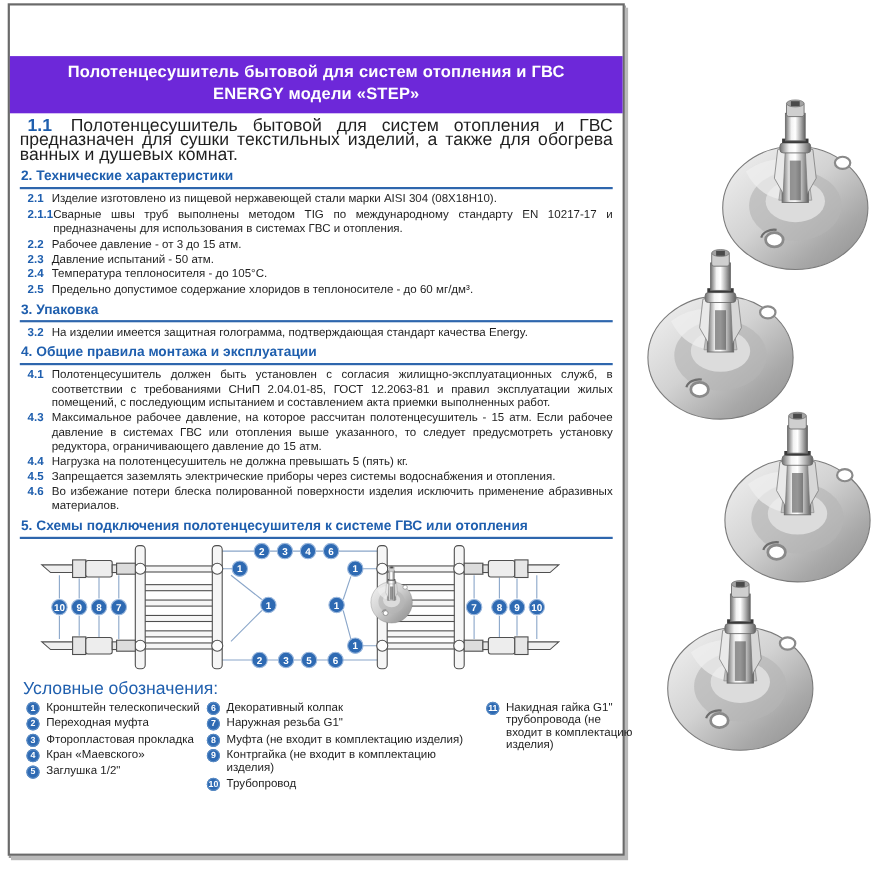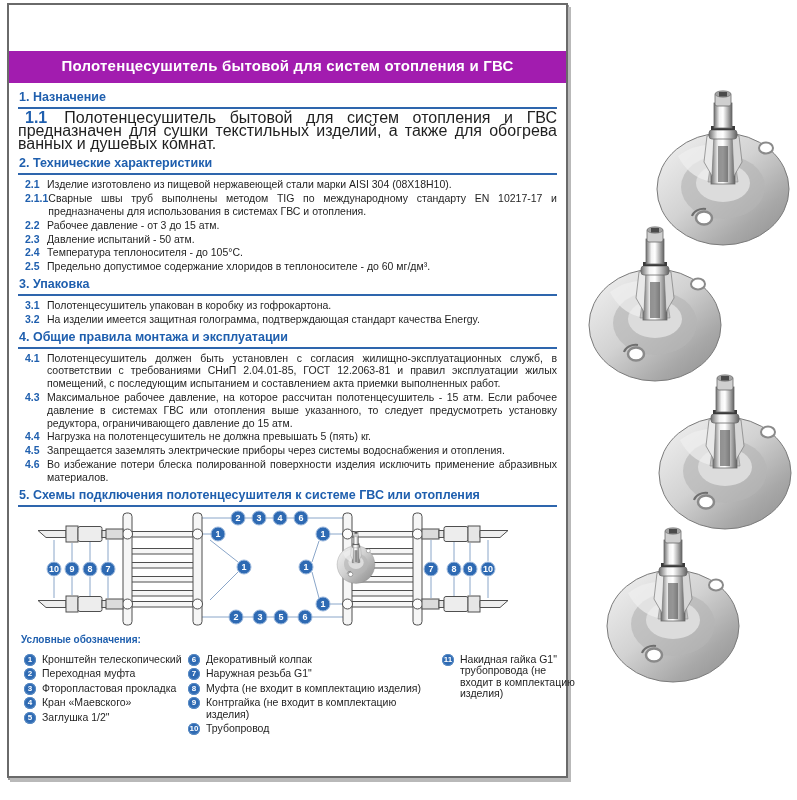--- a/index.html
+++ b/index.html
@@ -8,21 +8,21 @@
     background:#ffffff;font-family:"Liberation Sans",sans-serif;
     -webkit-font-smoothing:antialiased;
   }
   .page{
     position:absolute;left:7px;top:3px;width:561px;height:775px;
     background:#fff;border:2px solid #6a6a6a;
     box-shadow:3px 4px 0 #b9b9b9, 1px 2px 0 #9d9d9d;
     box-sizing:border-box;
   }
   .band{
-    margin-top:46px;background:#a21caf;color:#fff;text-align:center;
+    margin-top:46px;background:#6d28d9;color:#fff;text-align:center;
     padding:5px 6px 7px 6px;
   }
   .band .tl{font-size:15px;font-weight:bold;line-height:20px;letter-spacing:.2px;}
   .content{padding:4px 9px 0 9px;}
   .sec-head{
     color:#1f5fae;font-weight:bold;font-size:12.5px;line-height:15px;
     border-bottom:2px solid #2e66ad;padding:3px 0 2px 1px;margin-bottom:3px;
   }
   .item{
     display:flex;font-size:10.5px;line-height:12.8px;color:#1f1f1f;
@@ -31,21 +31,21 @@
   .item .n{color:#1f5fae;font-weight:bold;flex:0 0 29px;padding-left:7px;box-sizing:border-box;}
   .item .t{flex:1;}
   .flowp{font-size:16px;line-height:12.8px;color:#1f1f1f;text-align:justify;margin:2px 0 3px 0;}
   .flowp .n-inline{color:#1f5fae;font-weight:bold;margin-left:7px;margin-right:17px;}
   .diagram-wrap{margin:2px 0 0 0;}
   svg text.co-t{
     font-family:"Liberation Sans",sans-serif;font-size:9px;font-weight:bold;fill:#fff;
     text-anchor:middle;
   }
   .legend{position:relative;height:86px;margin-top:2px;}
-  .legend-title{color:#1f5fae;font-weight:bold;font-size:10px;margin:2px 0 4px 3px;}
+  .legend-title{color:#1f5fae;font-weight:normal;font-size:16px;margin:2px 0 4px 3px;}
   .lcol{position:absolute;top:20px;}
   .lcol1{left:6px;width:160px;}
   .lcol2{left:170px;width:235px;}
   .lcol3{left:424px;width:140px;}
   .lrow{display:flex;align-items:flex-start;margin-bottom:2.5px;font-size:10.5px;line-height:11.5px;color:#1f1f1f;}
   .dot{
     flex:none;width:12px;height:12px;border-radius:50%;background:#2e6ab3;
     color:#fff;font-size:8px;font-weight:bold;display:flex;align-items:center;justify-content:center;
     margin-right:6px;box-shadow:inset 0 0 0 1px #5b8cc4;
   }
@@ -93,25 +93,25 @@
       <ellipse cx="75" cy="8" rx="8" ry="3.2" fill="#a2a2a2" stroke="#6b6b6b" stroke-width="0.6"></ellipse>
       <rect x="71" y="6" width="8" height="4.5" fill="#4a4a4a"></rect>
     </symbol>
   </defs>
 </svg>
 
 <div class="page">
 
   <div class="band">
     <div class="tl">Полотенцесушитель бытовой для систем отопления и ГВС</div>
+    <div class="tl">ENERGY модели «STEP»</div>
   </div>
 
   <div class="content">
 
-    <div class="sec-head"><span>1.</span> <span>Назначение</span></div>
     <p class="flowp"><span class="n-inline">1.1</span><span>Полотенцесушитель бытовой для систем отопления и ГВС предназначен для сушки текстильных изделий, а также для обогрева ванных и душевых комнат.</span></p>
 
     <div class="sec-head"><span>2.</span> <span>Технические характеристики</span></div>
     <div class="item">
         <span class="n">2.1</span>
         <span class="t">Изделие изготовлено из пищевой нержавеющей стали марки AISI 304 (08Х18Н10).</span>
       </div>
     <div class="item">
         <span class="n">2.1.1</span>
         <span class="t">Сварные швы труб выполнены методом TIG по международному стандарту EN 10217-17 и предназначены для использования в системах ГВС и отопления.</span>
@@ -127,24 +127,20 @@
     <div class="item">
         <span class="n">2.4</span>
         <span class="t">Температура теплоносителя - до 105°С.</span>
       </div>
     <div class="item">
         <span class="n">2.5</span>
         <span class="t">Предельно допустимое содержание хлоридов в теплоносителе - до 60 мг/дм³.</span>
       </div>
 
     <div class="sec-head"><span>3.</span> <span>Упаковка</span></div>
-    <div class="item">
-        <span class="n">3.1</span>
-        <span class="t">Полотенцесушитель упакован в коробку из гофрокартона.</span>
-      </div>
     <div class="item">
         <span class="n">3.2</span>
         <span class="t">На изделии имеется защитная голограмма, подтверждающая стандарт качества Energy.</span>
       </div>
 
     <div class="sec-head"><span>4.</span> <span>Общие правила монтажа и эксплуатации</span></div>
     <div class="item">
         <span class="n">4.1</span>
         <span class="t">Полотенцесушитель должен быть установлен с согласия жилищно-эксплуатационных  служб, в соответствии с требованиями СНиП 2.04.01-85, ГОСТ 12.2063-81 и правил эксплуатации жилых помещений, с последующим испытанием и составлением акта приемки выполненных работ.</span>
       </div>

